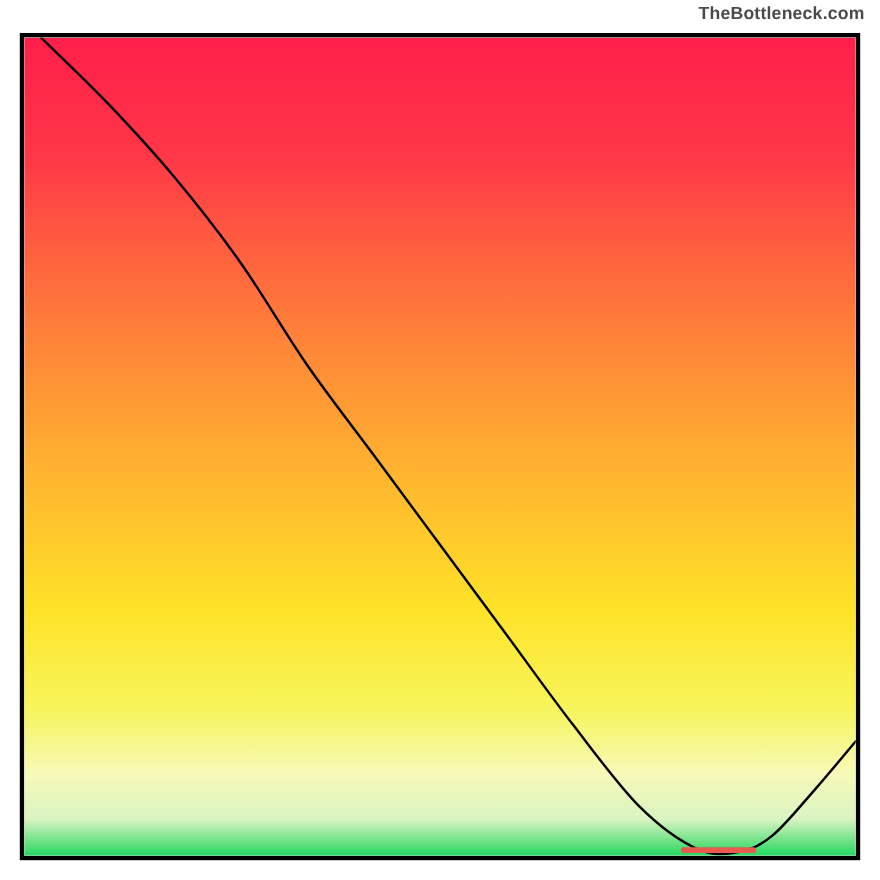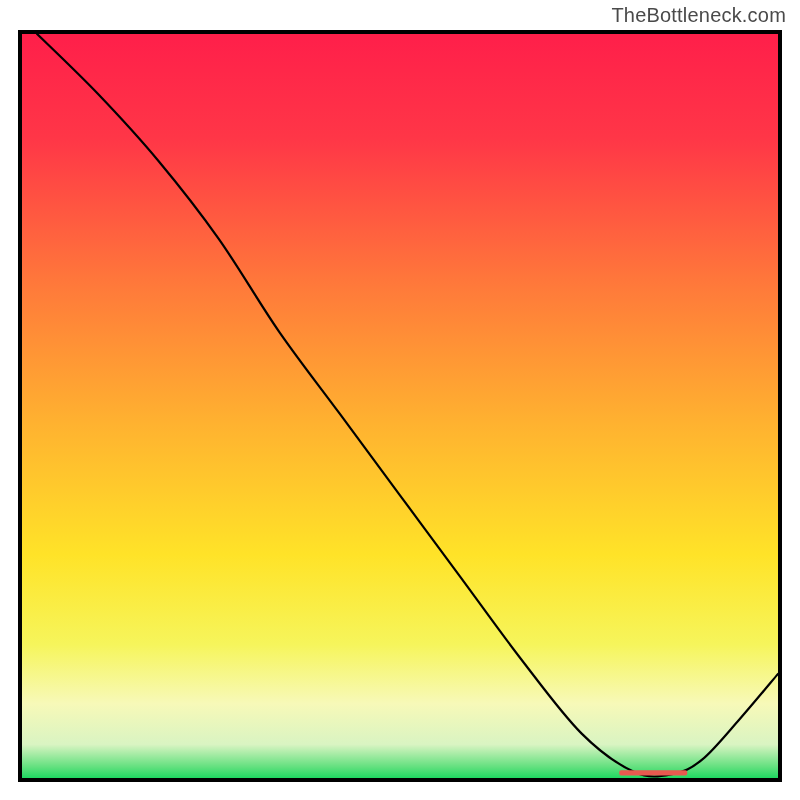--- a/index.html
+++ b/index.html
@@ -8,22 +8,22 @@
     width: 800px;
     height: 800px;
     overflow: hidden;
     font-family: Arial, Helvetica, sans-serif;
     background: #ffffff;
   }
   .watermark {
     position: absolute;
     top: 4px;
     right: 14px;
-    font-size: 20px;
-    font-weight: normal;
+    font-size: 16px;
+    font-weight: bold;
     color: #4a4a4a;
     letter-spacing: 0.2px;
     user-select: none;
   }
   .plot-frame {
     position: absolute;
     left: 18px;
     top: 30px;
     width: 764px;
     height: 752px;

